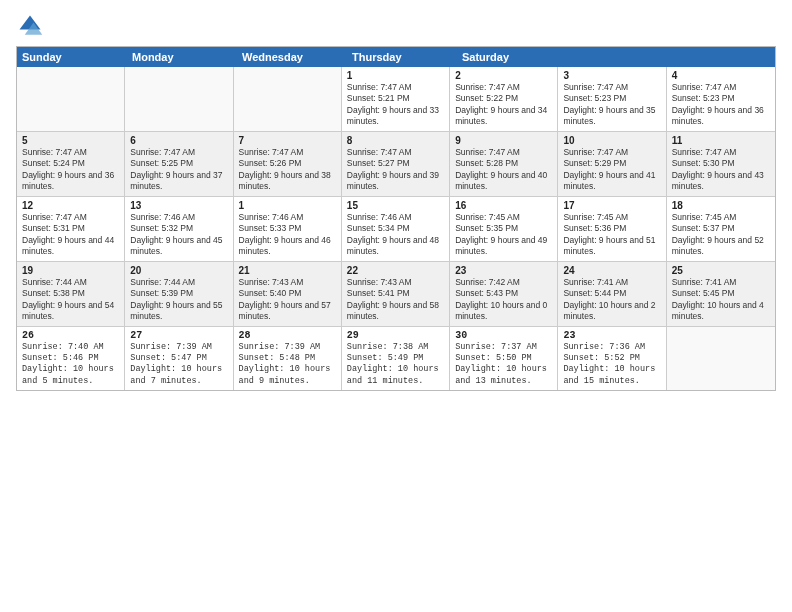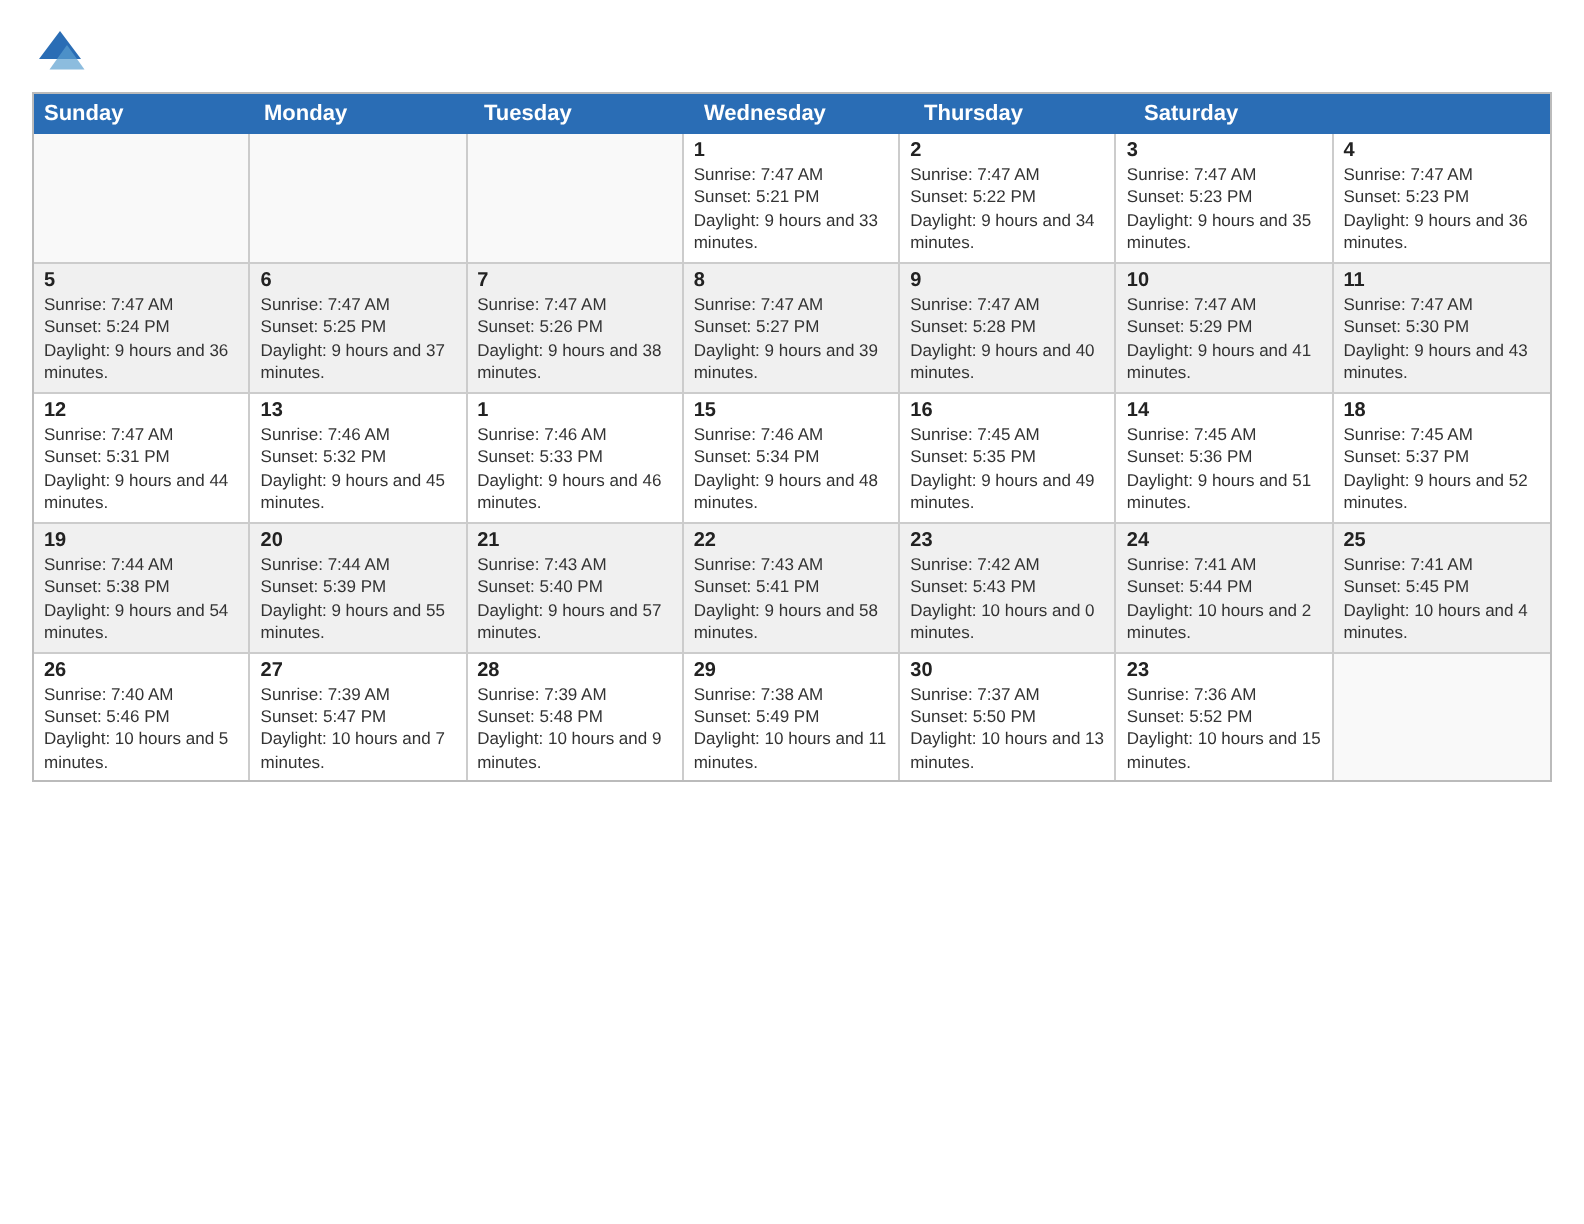--- a/index.html
+++ b/index.html
@@ -80,20 +80,21 @@
       flex-direction: column;
     }
     .cal-row {
       flex: 1;
       display: grid;
       grid-template-columns: repeat(7, 1fr);
       border-bottom: 1px solid #ccc;
     }
     .cal-row:last-child {
       border-bottom: none;
+      font-family: Liberation Mono, monospace;
     }
     .cal-cell {
       border-right: 1px solid #ccc;
       padding: 3px 5px;
       font-size: 9px;
       color: #333;
       min-height: 0;
       overflow: hidden;
     }
     .cal-cell:last-child {
@@ -139,21 +140,20 @@
     <div class="title-block">
       <h1></h1>
       <h2></h2>
     </div>
   </div>
 
   <div class="calendar-wrapper">
     <div class="cal-header">
     <div class="cal-header-cell">Sunday</div>
         <div class="cal-header-cell">Monday</div>
-        <div class="cal-header-cell">Tuesday</div>
         <div class="cal-header-cell">Wednesday</div>
         <div class="cal-header-cell">Thursday</div>
         <div class="cal-header-cell">Saturday</div>
       </div>
     <div class="cal-body">
     <div class="cal-row">
           <div class="cal-cell empty"></div>
           <div class="cal-cell empty"></div>
           <div class="cal-cell empty"></div>
           <div class="cal-cell">
@@ -250,21 +250,21 @@
 Sunset: 5:34 PM
 Daylight: 9 hours and 48 minutes.</div>
           </div>
           <div class="cal-cell">
             <span class="day-num">16</span>
             <div class="cell-text" style="white-space: pre-line;">Sunrise: 7:45 AM
 Sunset: 5:35 PM
 Daylight: 9 hours and 49 minutes.</div>
           </div>
           <div class="cal-cell">
-            <span class="day-num">14</span>
+            <span class="day-num">17</span>
             <div class="cell-text" style="white-space: pre-line;">Sunrise: 7:45 AM
 Sunset: 5:36 PM
 Daylight: 9 hours and 51 minutes.</div>
           </div>
           <div class="cal-cell">
             <span class="day-num">18</span>
             <div class="cell-text" style="white-space: pre-line;">Sunrise: 7:45 AM
 Sunset: 5:37 PM
 Daylight: 9 hours and 52 minutes.</div>
           </div>

